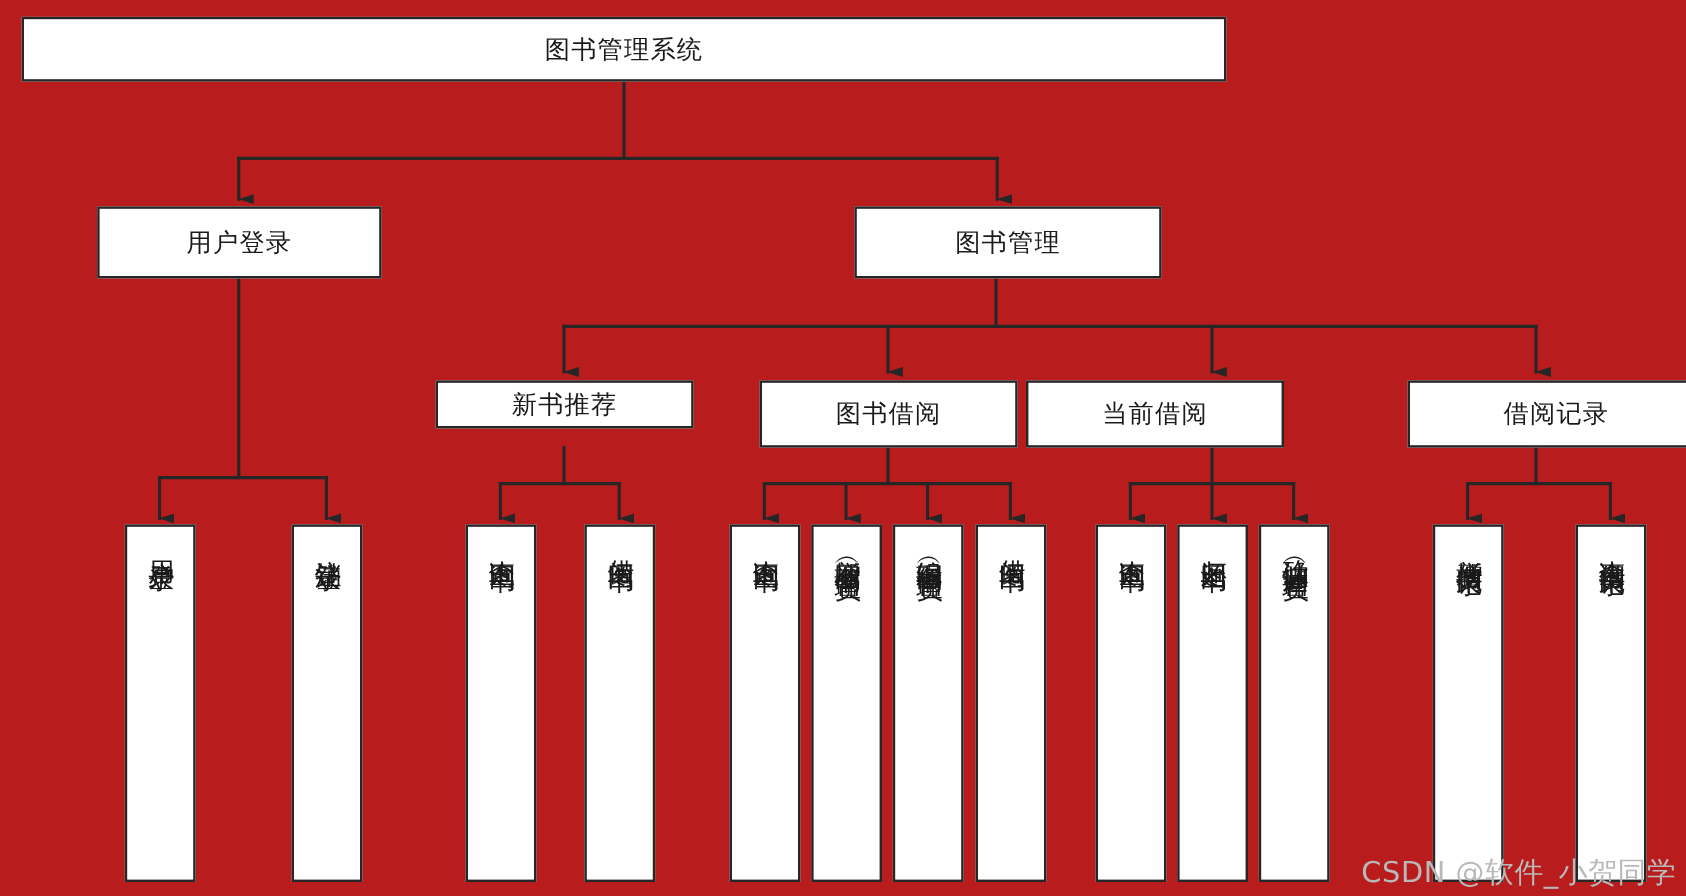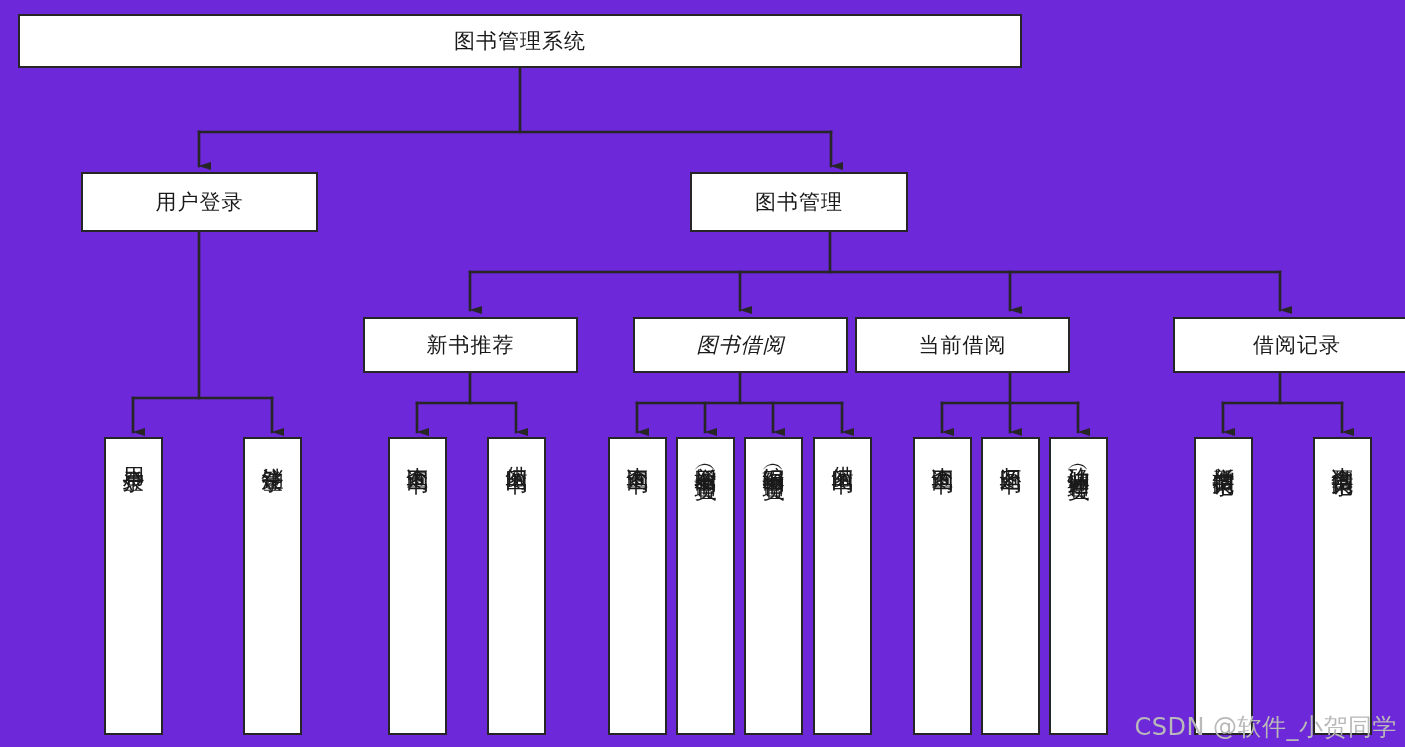--- a/index.html
+++ b/index.html
@@ -4,21 +4,21 @@
 <style>
   html,body{margin:0;padding:0;background:#ffffff;}
   body{
     font-family:"DejaVu Sans","Liberation Sans",sans-serif;
     -webkit-font-smoothing:antialiased;
   }
   #canvas{
     position:relative;
     width:1405px;
     height:747px;
-    background:#6d28d9;
+    background:#b91c1c;
     overflow:hidden;
   }
   
   .node{
     position:absolute;
     box-sizing:border-box;
     background:#ffffff;
     border:2px solid #262626;
     display:flex;
     align-items:center;
@@ -126,29 +126,29 @@
   </svg>
 
   <div class="node" style="left:18px;top:14px;width:1004px;height:54px;">
     <span class="label">图书管理系统</span>
   </div>
 
   <div class="node" style="left:81px;top:172px;width:237px;height:60px;">
     <span class="label">用户登录</span>
   </div>
 
-  <div class="node" style="left:690px;top:172px;width:218px;height:60px;">
+  <div class="node" style="left:712px;top:172px;width:256px;height:60px;">
     <span class="label">图书管理</span>
   </div>
 
-  <div class="node" style="left:363px;top:317px;width:215px;height:56px;">
+  <div class="node" style="left:363px;top:317px;width:215px;height:40px;">
     <span class="label">新书推荐</span>
   </div>
 
-  <div class="node" style="left:633px;top:317px;width:215px;height:56px;font-style:italic;">
+  <div class="node" style="left:633px;top:317px;width:215px;height:56px;">
     <span class="label">图书借阅</span>
   </div>
 
   <div class="node" style="left:855px;top:317px;width:215px;height:56px;">
     <span class="label">当前借阅</span>
   </div>
 
   <div class="node" style="left:1173px;top:317px;width:248px;height:56px;">
     <span class="label">借阅记录</span>
   </div>

